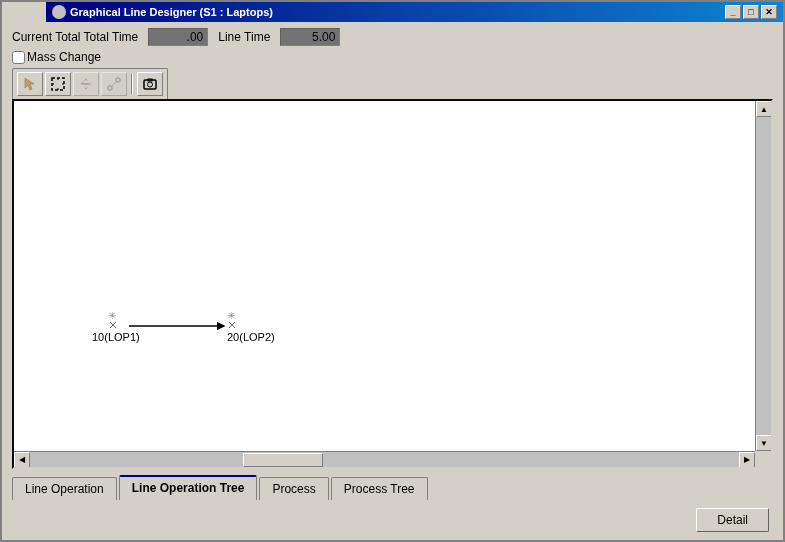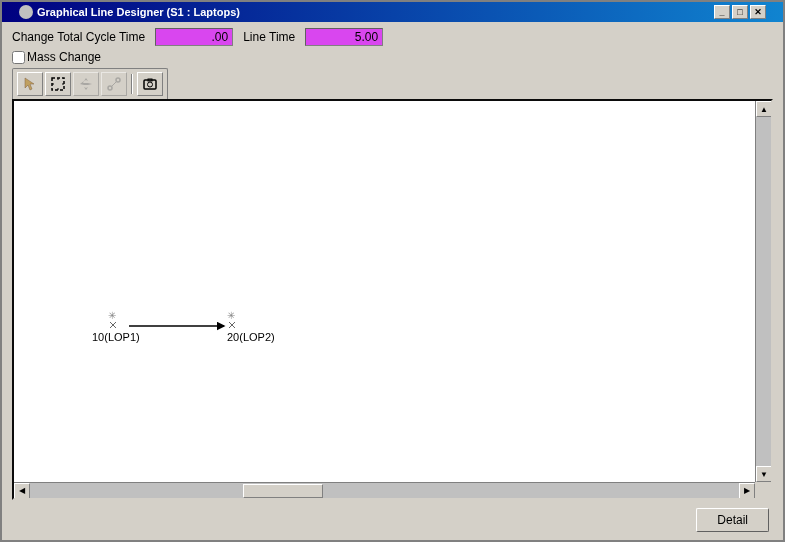--- a/index.html
+++ b/index.html
@@ -17,25 +17,26 @@
       background: #d4d0c8;
       border: 2px solid #808080;
       display: flex;
       flex-direction: column;
     }
     .title-bar {
       background: linear-gradient(to right, #000080, #1084d0);
       color: white;
       font-size: 11px;
       font-weight: bold;
-      padding: 3px 17px;
+      padding: 3px 6px;
       display: flex;
       align-items: flex-end;
       justify-content: space-between;
       height: 20px;
+      margin-left: 44px;
     }
     .title-bar-left {
       display: flex;
       align-items: center;
       gap: 4px;
     }
     .title-bar-icon {
       width: 14px;
       height: 14px;
       background: #c0c0c0;
@@ -67,27 +68,27 @@
       display: flex;
       align-items: center;
       gap: 10px;
       margin-bottom: 4px;
     }
     .label-text {
       font-size: 12px;
       color: #000;
     }
     .value-input {
-      background: #d946ef;
+      background: #737373;
       border: 1px solid #808080;
       border-top-color: #606060;
       border-left-color: #606060;
       padding: 1px 4px;
       font-size: 12px;
-      width: 78px;
+      width: 60px;
       text-align: right;
     }
     .mass-change-row {
       display: flex;
       align-items: center;
       gap: 2px;
     }
     .checkbox-input {
       width: 13px;
       height: 13px;
@@ -266,21 +267,21 @@
     </div>
     <div class="title-bar-controls">
       <div class="title-btn">_</div>
       <div class="title-btn">□</div>
       <div class="title-btn">✕</div>
     </div>
   </div>
 
   <div class="toolbar-area">
     <div class="top-controls">
-      <span class="label-text">Change Total Cycle Time</span>
+      <span class="label-text">Current Total Total Time</span>
       <input class="value-input" type="text" value=".00" readonly="" style="">
       <span class="label-text">Line Time</span>
       <input class="value-input" type="text" value="5.00" readonly="" style="">
     </div>
     <div class="mass-change-row">
       <input type="checkbox" class="checkbox-input" style="">
       <span class="label-text">Mass Change</span>
     </div>
   </div>
 
@@ -352,17 +353,31 @@
         <div class="scroll-track-h">
           <div class="scroll-thumb-h"></div>
         </div>
         <div class="scroll-btn">▶</div>
       </div>
 
       <div class="scroll-corner"></div>
     </div>
   </div>
 
+  <div class="tabs-area">
+    <div class="tab">
+      <span>Line Operation</span>
+    </div>
+    <div class="tab active">
+      <span>Line Operation Tree</span>
+    </div>
+    <div class="tab">
+      <span>Process</span>
+    </div>
+    <div class="tab">
+      <span>Process Tree</span>
+    </div>
+  </div>
 
   <div class="bottom-area">
     <button class="detail-btn">Detail</button>
   </div>
 </div>
 
 </body></html>

